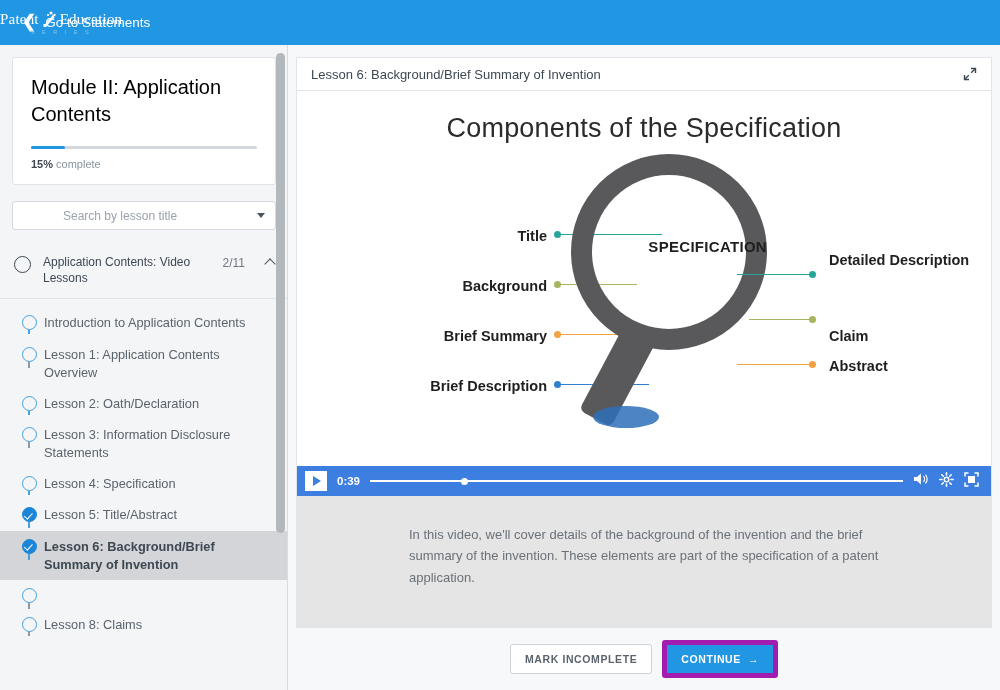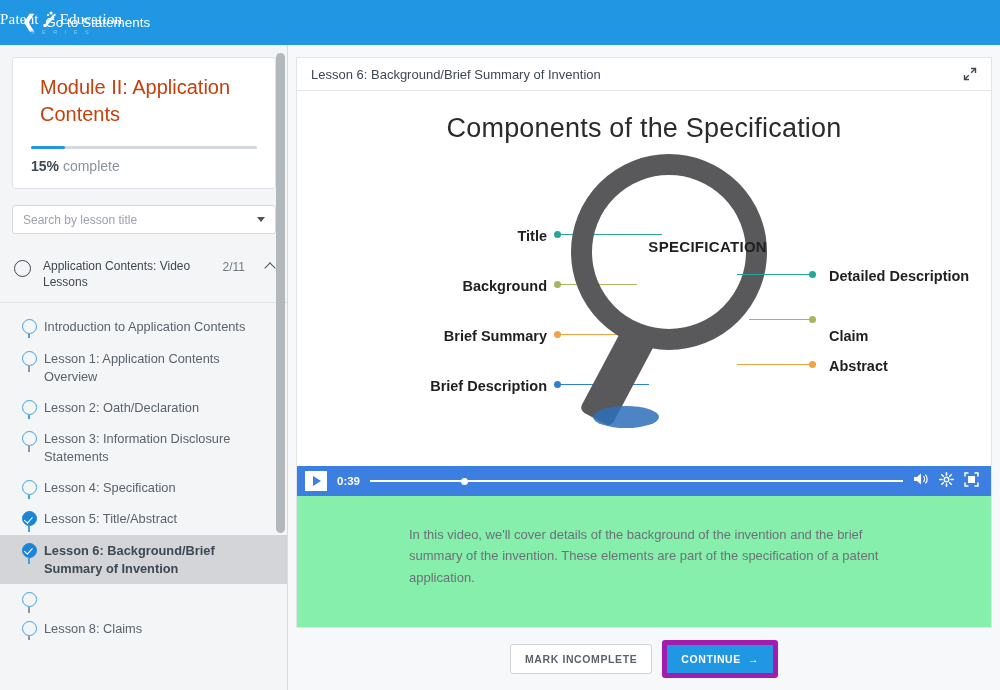--- a/index.html
+++ b/index.html
@@ -58,44 +58,45 @@
     width: 288px; height: 645px; overflow: hidden; position: relative;
   }
   #module-card {
     margin: 12px 12px 0 12px;
     background: #ffffff;
     border: 1px solid #dfe3e8;
     border-radius: 3px;
     padding: 16px 18px 14px 18px;
   }
   #module-title {
-    font-size: 20px; color: #c2410c; line-height: 1.35; font-weight: 400; margin-left: 9px;
+    font-size: 20px; color: #000000; line-height: 1.35; font-weight: 400;
   }
   #progress-track {
     height: 3px; background: #d5d9de; margin: 18px 0 9px 0; border-radius: 2px;
   }
   #progress-fill { height: 3px; width: 15%; background: #2196e3; border-radius: 2px; }
-  #progress-text { font-size: 14px; color: #8a939c; }
+  #progress-text { font-size: 11px; color: #8a939c; }
   #progress-text b { color: #3d4852; font-weight: 700; }
 
   #search-box {
     margin: 16px 12px 0 12px;
     height: 29px;
     background: #ffffff;
     border: 1px solid #d5d9de;
     border-radius: 3px;
     display: flex; align-items: center;
     padding: 0 10px;
     cursor: pointer;
   }
   #search-input {
     flex: 1; border: none; outline: none;
     font-size: 12px; color: #8a939c;
     font-family: "Liberation Sans", sans-serif;
     background: transparent;
+    margin-left: 40px;
   }
   #search-input::placeholder { color: #9aa2ab; }
   .caret-dn {
     width: 0; height: 0;
     border-left: 4.5px solid transparent;
     border-right: 4.5px solid transparent;
     border-top: 5px solid #4a545e;
   }
 
   #section-header {
@@ -179,21 +180,21 @@
   }
   #lesson-header {
     background: #ffffff; border: 1px solid #e1e4e8;
     height: 34px; display: flex; align-items: center;
     padding: 0 14px 0 14px; margin: 8px 2px 0 2px;
   }
   #lesson-header-title { flex: 1; font-size: 13px; color: #3d4852; }
   #expand-icon { width: 14px; height: 14px; cursor: pointer; }
 
   #video-card {
-    background: #86efac; border: 1px solid #e1e4e8; border-top: none;
+    background: #e5e5e5; border: 1px solid #e1e4e8; border-top: none;
     margin: 0 2px; flex: 1;
     display: flex; flex-direction: column;
   }
   #video-area {
     height: 375px; position: relative; background: #ffffff; overflow: hidden;
   }
   #slide-title {
     text-align: center; font-size: 27px; color: #2b2b2b;
     font-weight: 400; padding-top: 22px; letter-spacing: .2px;
   }
@@ -457,21 +458,21 @@
           </div>
 
           <div class="dline" style="left:440px; top:130px; width:75px;  background:#27a59b;"></div>
           <div class="dline" style="left:452px; top:175px; width:63px;  background:#a9b45e;"></div>
           <div class="dline" style="left:440px; top:220px; width:75px;  background:#f0a245;"></div>
 
           <div class="ddot" style="left:512px; top:127px; background:#27a59b;"></div>
           <div class="ddot" style="left:512px; top:172px; background:#a9b45e;"></div>
           <div class="ddot" style="left:512px; top:217px; background:#f0a245;"></div>
 
-          <div class="dlabel" style="left:532px; top:124px;">Detailed Description</div>
+          <div class="dlabel" style="left:532px; top:108px;">Detailed Description</div>
           <div class="dlabel" style="left:532px; top:184px;">Claim</div>
           <div class="dlabel" style="left:532px; top:214px;">Abstract</div>
         </div>
       </div>
 
       <div id="controls">
         <span id="play-btn">
           <span id="play-tri"></span>
         </span>
         <span id="time">0:39</span>

